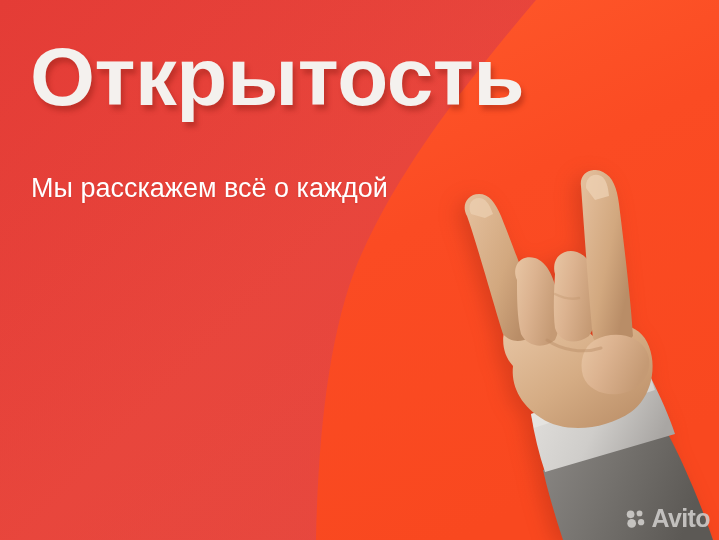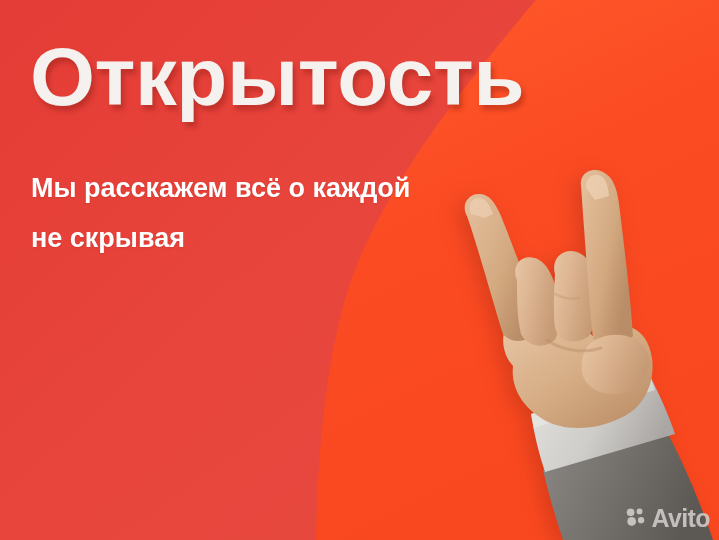--- a/index.html
+++ b/index.html
@@ -52,21 +52,21 @@
   }
 
   
   .subtitle {
     position: absolute;
     left: 31px;
     top: 163px;
     margin: 0;
     font-size: 27px;
     line-height: 50px;
-    font-weight: 700;
+    font-weight: 400;
     color: #ffffff;
     text-shadow: 0 1px 2px rgba(140, 30, 20, 0.18);
   }
   .subtitle .line {
     display: block;
     white-space: nowrap;
   }
 
   
   .hand-wrap {
@@ -83,20 +83,21 @@
     height: 100%;
     filter: drop-shadow(-6px 6px 10px rgba(130, 30, 15, 0.28));
   }
 
   
   .watermark {
     position: absolute;
     right: 9px;
     bottom: 9px;
     display: flex;
+    align-items: center;
     gap: 5px;
     opacity: 0.9;
   }
   .wm-mark {
     display: block;
     width: 21px;
     height: 21px;
   }
   .wm-text {
     font-size: 25px;
@@ -127,21 +128,20 @@
       </defs>
       <rect x="0" y="0" width="719" height="540" fill="url(#redGlow)"></rect>
       <path d="M 536 0 C 470 78, 398 168, 358 262 C 330 330, 318 430, 316 540 L 719 540 L 719 0 Z" fill="url(#orangeGrad)"></path>
     </svg>
   </div>
 
   <h1 class="headline">Открытость</h1>
 
   <p class="subtitle">
     <span class="line">Мы расскажем всё о каждой</span>
-    <span class="line">не скрывая</span>
   </p>
 
   <div class="hand-wrap">
     <svg viewBox="0 0 264 370" aria-hidden="true">
       <defs>
         <linearGradient id="skinA" x1="0" y1="0" x2="1" y2="0.4">
           <stop offset="0%" stop-color="#E8C6A4"></stop>
           <stop offset="45%" stop-color="#DCB390"></stop>
           <stop offset="100%" stop-color="#C59A74"></stop>
         </linearGradient>

